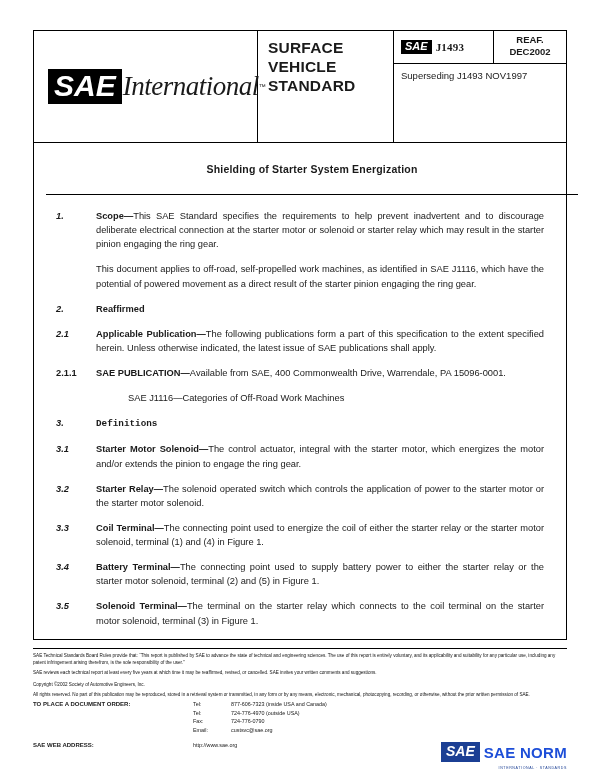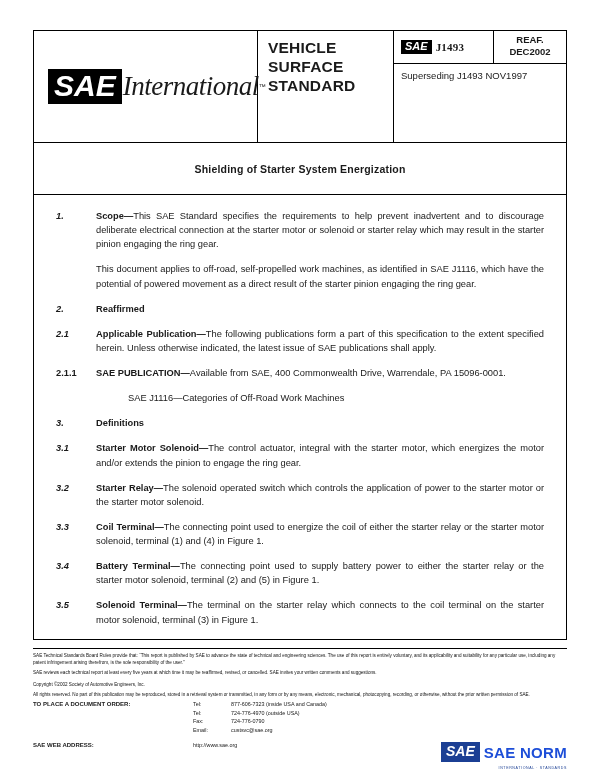--- a/index.html
+++ b/index.html
@@ -149,21 +149,21 @@
   .meta-dates .val { letter-spacing: 0.4px; }
   .meta-super {
     flex: 1;
     padding: 6px 0 0 7px;
     font-size: 9.5px;
   }
 
   
   .subject {
     position: absolute;
-    left: 0;
+    left: 12px;
     top: 112px;
     width: 100%;
     height: 52px;
     border-bottom: 1px solid #000;
     box-sizing: border-box;
     display: flex;
     align-items: center;
     justify-content: center;
   }
   .subject span {
@@ -298,22 +298,22 @@
 
   <div class="frame">
 
     <div class="masthead">
       <div class="logo-cell">
         <span class="sae-logo-big">SAE</span>
           <span class="intl-word">International</span>
           <span class="tm">™</span>
       </div>
       <div class="title-cell">
+        <div>SURFACE</div>
         <div>VEHICLE</div>
-        <div>SURFACE</div>
         <div>STANDARD</div>
       </div>
       <div class="meta-cell">
         <div class="meta-top">
           <div class="meta-doc">
             <span class="sae-logo-small">SAE</span>
             <span class="doc-num">J1493</span>
           </div>
           <div class="meta-reaf">
             <div>REAF.</div>
@@ -342,21 +342,21 @@
           <div class="num">2.1</div>
           <div class="txt"><b style="font-style: normal;">Applicable Publication—</b>The following publications form a part of this specification to the extent specified herein. Unless otherwise indicated, the latest issue of SAE publications shall apply.</div>
         </div>
         <div class="clause">
           <div class="num plain">2.1.1</div>
           <div class="txt"><b>SAE PUBLICATION—</b>Available from SAE, 400 Commonwealth Drive, Warrendale, PA 15096-0001.</div>
         </div>
         <div class="cont indent-extra">SAE J1116—Categories of Off-Road Work Machines</div>
         <div class="clause heading-only">
           <div class="num">3.</div>
-          <div class="txt"><b style="font-style: normal;">Definitions</b></div>
+          <div class="txt"><b style="font-style: normal; font-family: Liberation Mono, monospace;">Definitions</b></div>
         </div>
         <div class="clause">
           <div class="num">3.1</div>
           <div class="txt"><b style="font-style: normal;">Starter Motor Solenoid—</b>The control actuator, integral with the starter motor, which energizes the motor and/or extends the pinion to engage the ring gear.</div>
         </div>
         <div class="clause">
           <div class="num">3.2</div>
           <div class="txt"><b style="font-style: normal;">Starter Relay—</b>The solenoid operated switch which controls the application of power to the starter motor or the starter motor solenoid.</div>
         </div>
         <div class="clause">

